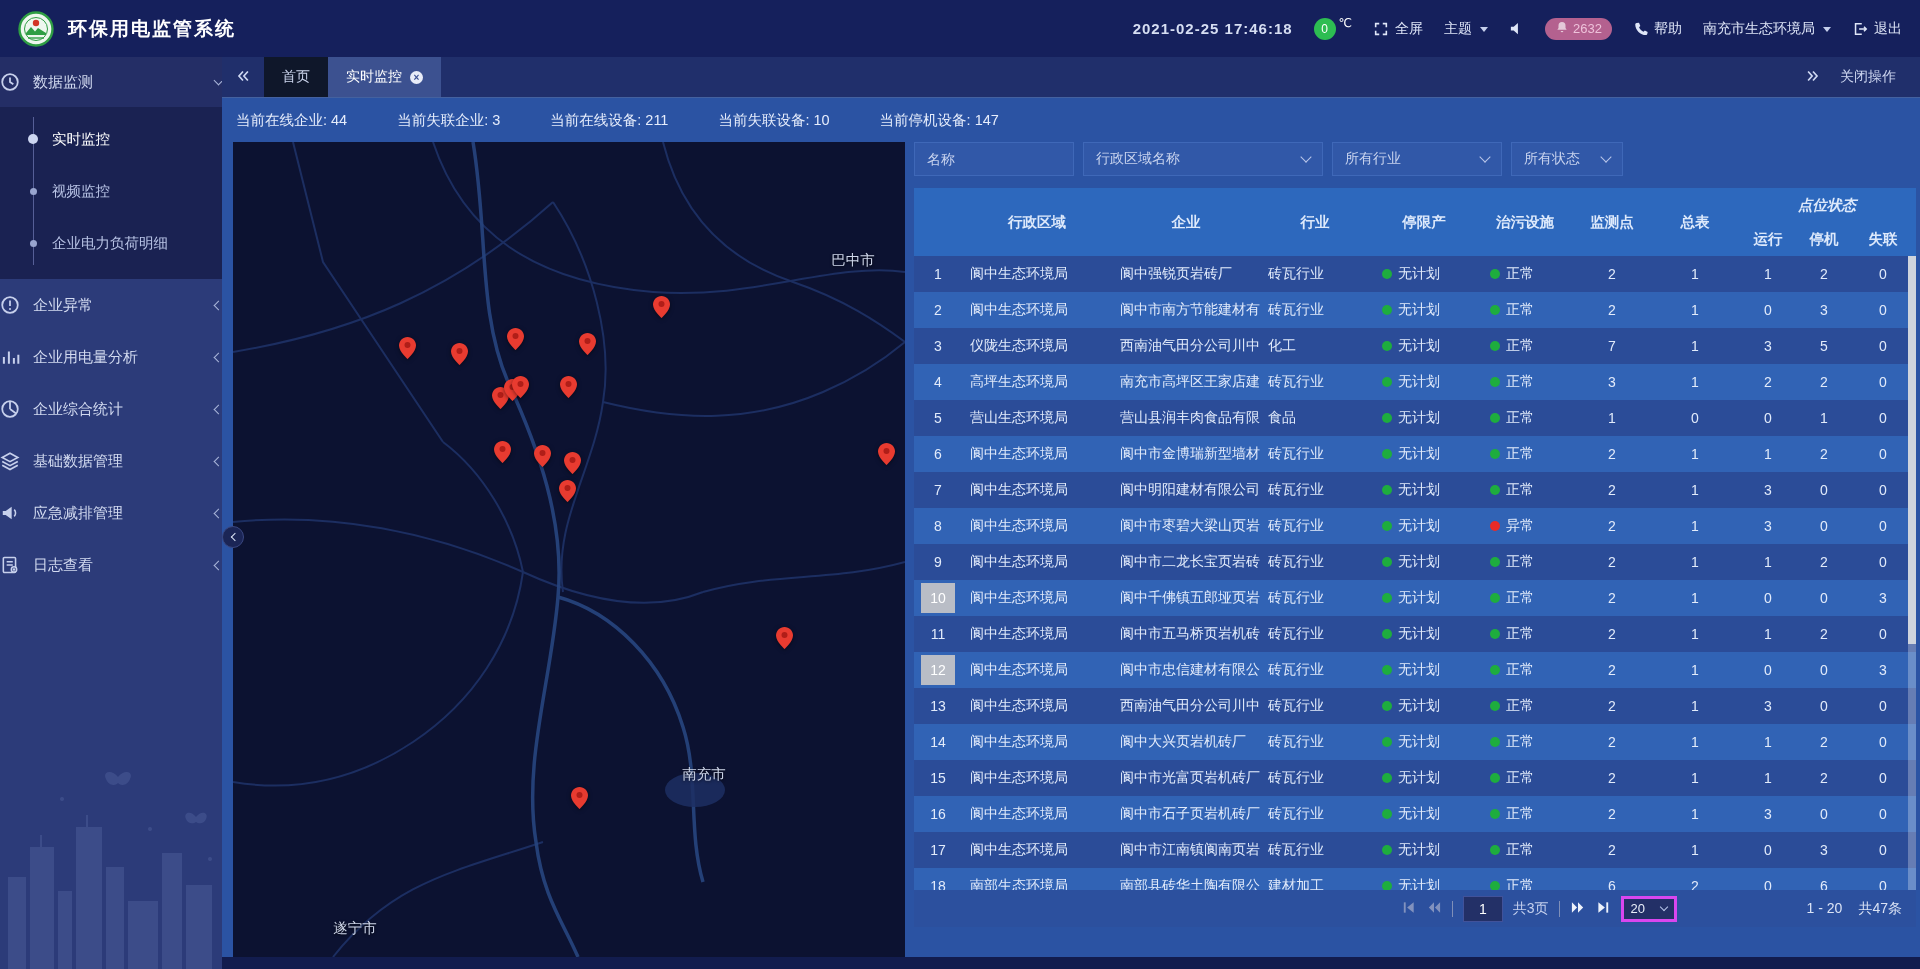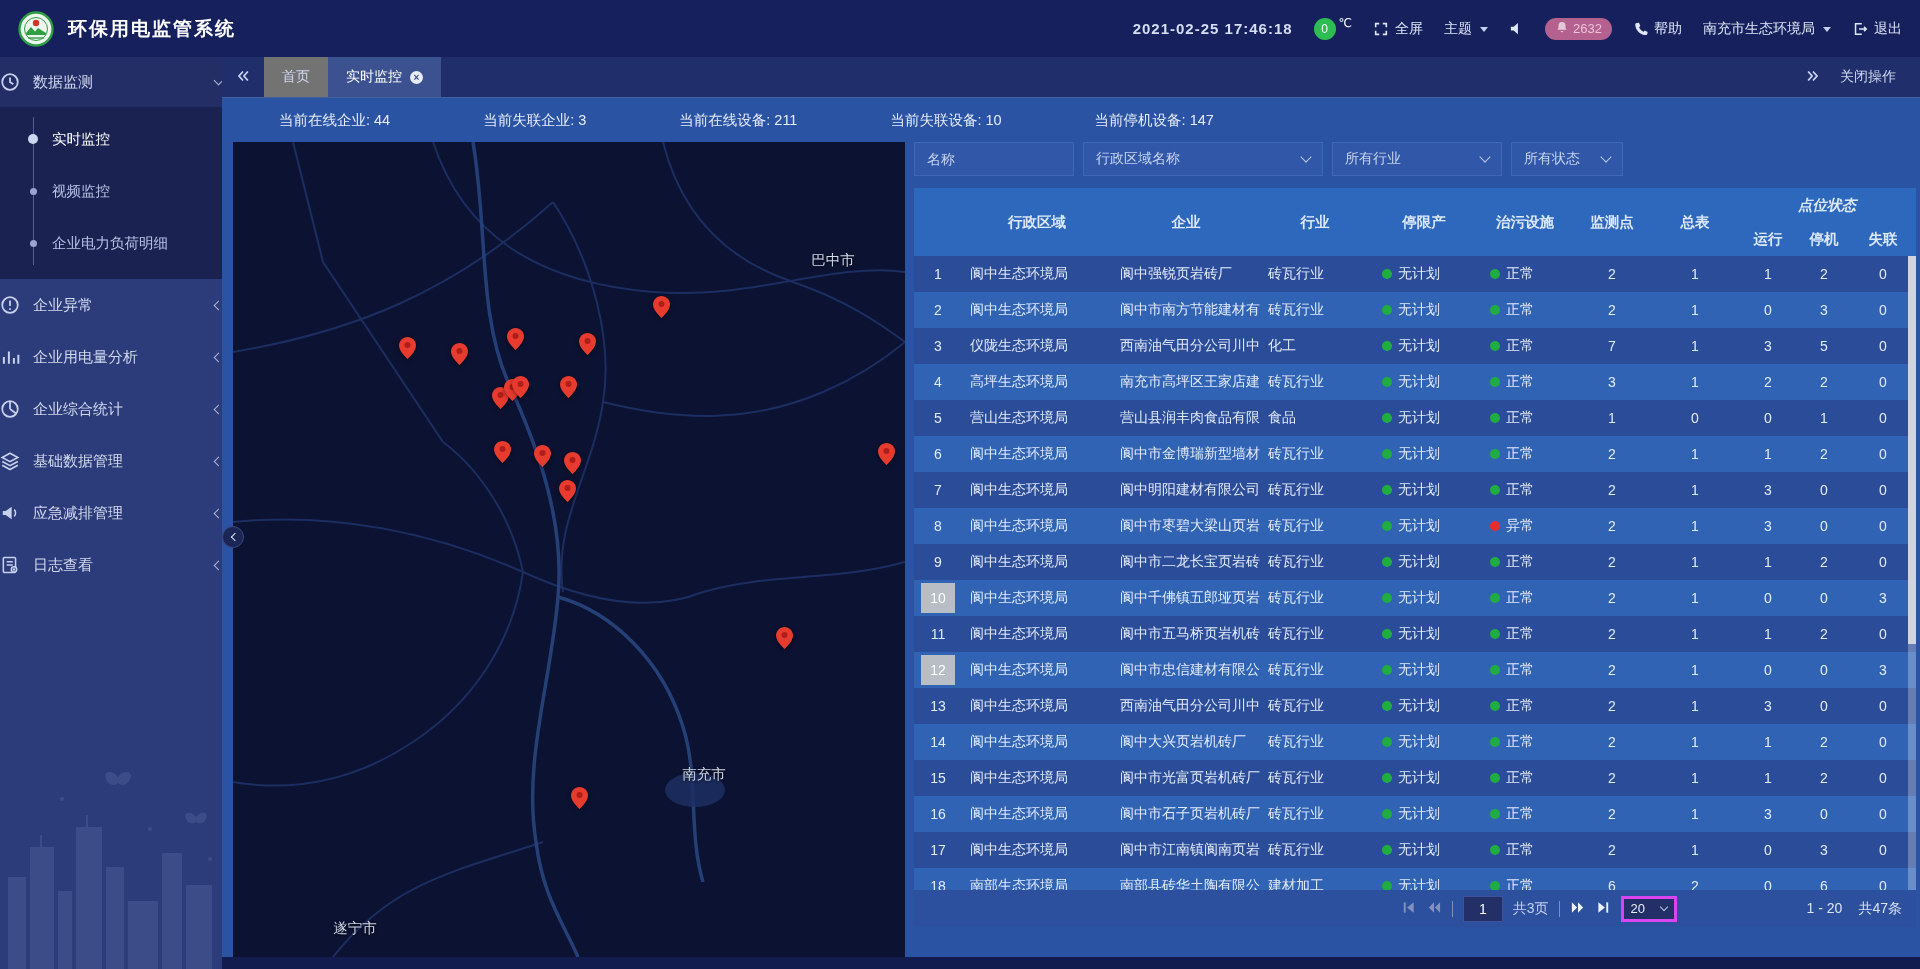--- a/index.html
+++ b/index.html
@@ -52,33 +52,33 @@
     background:#99a5cf; }
   .side-subitem.active { color:#fff; }
   .side-subitem.active .sdot { width:10px; height:10px; left:28px; background:#cdd6f1; }
   .skyline { position:absolute; bottom:0; left:0; }
 
   
   .content { flex:1; display:flex; flex-direction:column; background:#121c4e; }
   .tabbar { height:40px; background:#202f6b; display:flex; align-items:stretch; flex:none; }
   .tab-arrow { background:none; border:none; color:#cfd9f2; padding:0 13px; cursor:pointer; }
   .tab { display:flex; align-items:center; padding:0 18px; font-size:14px; color:#cdd6ee;
-    background:#737373; cursor:pointer; gap:8px; }
+    background:#0f172a; cursor:pointer; gap:8px; }
   .tab.active { background:#3c5190; color:#fff; }
   .tab-close { width:13px; height:13px; border-radius:50%; background:#e8ecf8; color:#3a4f92;
     font-size:10px; line-height:13px; text-align:center; font-weight:bold; cursor:pointer; }
   .tab-right { margin-left:auto; display:flex; align-items:center; gap:6px; padding-right:24px; }
   .close-ops { background:none; border:none; color:#cdd6f0; font-size:14px; cursor:pointer;
     font-family:inherit; }
 
   .content-body { flex:1; background:#2b53a3; border-top:1px solid #44619f; margin-bottom:14px;
     padding:0 4px 0 11px; }
   .stats { height:44px; display:flex; align-items:center; gap:50px; padding-left:3px;
     font-size:14.5px; color:#e6edfc; }
-  .stat .sl { margin-right:4px;margin-left:43px; }
+  .stat .sl { margin-right:4px; }
 
   .workarea { display:flex; gap:9px; height:815px; position:relative; }
   .map-panel { width:672px; flex:none; position:relative; background:#0c1231; }
   .map-panel svg.roads { position:absolute; left:0; top:0; }
   .city { position:absolute; transform:translate(-50%,-50%); color:#cfd7ea; font-size:14.5px;
     text-shadow:0 1px 3px rgba(0,0,0,.7); white-space:nowrap; }
   .marker { position:absolute; width:17px; height:22px; cursor:pointer;
     filter:drop-shadow(0 1px 2px rgba(0,0,0,.5)); }
   .collapse-handle { position:absolute; left:-11px; top:384px; width:22px; height:22px;
     border-radius:50%; background:#1b2556; border:1px solid #3a4780; color:#dfe6f8;
@@ -368,21 +368,21 @@
                 <path d="M290 430 C280 500 240 560 180 600 C120 640 60 650 0 640"></path>
                 <path d="M210 300 C250 330 280 380 290 430"></path>
               </g>
               <g fill="none" stroke="#27457f" stroke-width="3.5" opacity="0.9">
                 <path d="M240 0 C255 90 245 170 275 240 C305 305 332 380 325 455 C318 540 290 620 303 700 C310 755 330 780 345 815"></path>
                 <path d="M325 455 C380 470 430 520 450 585 C466 635 455 690 470 740"></path>
               </g>
               <ellipse cx="462" cy="648" rx="30" ry="17" fill="#1d2f63" opacity="0.85"></ellipse>
             </svg>
             <div id="map-labels">
-                <div class="city" style="left: 600px; top: 118px;">巴中市</div>
+                <div class="city" style="left: 620px; top: 118px;">巴中市</div>
                 <div class="city" style="left: 471px; top: 632px;">南充市</div>
                 <div class="city" style="left: 122px; top: 786px;">遂宁市</div>
               </div>
             <div id="map-markers">
                 <div class="marker" style="left: 166px; top: 195px;"><span><svg width="17" height="22" viewBox="0 0 17 22">
                       <path d="M8.5 0C3.8 0 0 3.8 0 8.5 0 14.5 8.5 22 8.5 22s8.5-7.5 8.5-13.5C17 3.8 13.2 0 8.5 0z" fill="#e83b30"></path>
                       <circle cx="8.5" cy="8" r="3" fill="#b01e18"></circle>
                     </svg></span></div>
                 <div class="marker" style="left: 218px; top: 201px;"><span><svg width="17" height="22" viewBox="0 0 17 22">
                       <path d="M8.5 0C3.8 0 0 3.8 0 8.5 0 14.5 8.5 22 8.5 22s8.5-7.5 8.5-13.5C17 3.8 13.2 0 8.5 0z" fill="#e83b30"></path>

